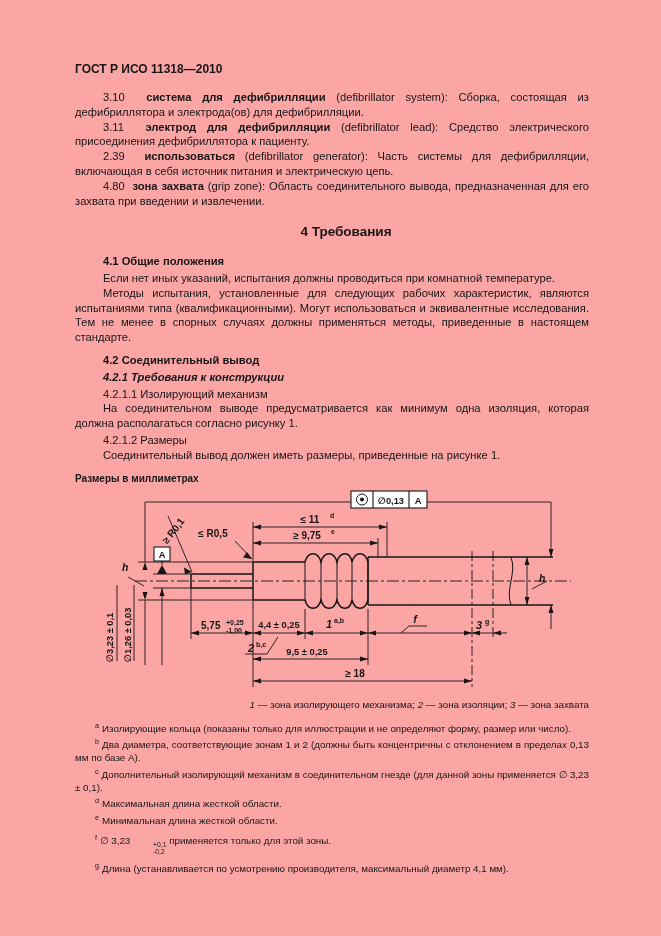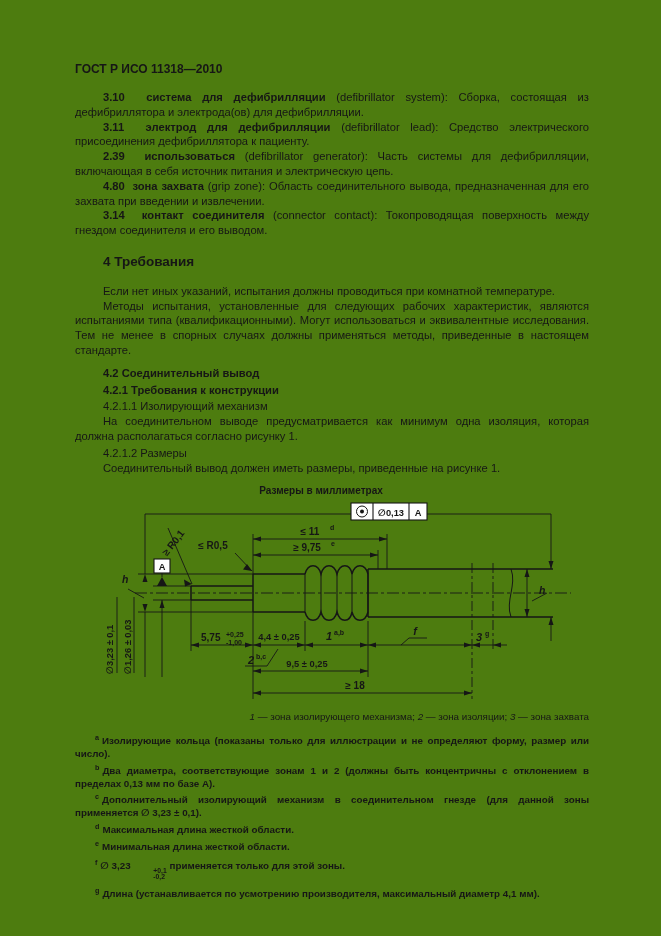--- a/index.html
+++ b/index.html
@@ -1,34 +1,34 @@
 <!DOCTYPE html>
 <html lang="ru"><head>
 <meta charset="utf-8">
 <style>
   html,body{margin:0;padding:0;background:#888;}
   .sheet{
-    width:661px;height:936px;margin:0 auto;background:#4d7c0f;color:#161616;
+    width:661px;height:936px;margin:0 auto;background:#fca5a5;color:#161616;
     font-family:"Liberation Sans","DejaVu Sans",sans-serif;
     box-sizing:border-box;padding:62px 72px 0 75px;position:relative;overflow:hidden;
   }
   .hdr{font-weight:bold;font-size:12px;margin:0 0 14px 0;}
   .body-txt{font-size:11.2px;line-height:14.8px;text-align:justify;}
   p.para{margin:0;text-indent:28px;}
-  .num{font-weight:bold;}
-  h2.s4{font-size:13.5px;margin:17px 0 14px 0;text-indent:28px;font-weight:bold;text-align:left;}
+  .num{font-weight:normal;}
+  h2.s4{font-size:13.5px;margin:17px 0 14px 0;text-indent:28px;font-weight:bold;text-align:center;}
   h3.sub{font-size:11.2px;margin:8px 0 2px 0;text-indent:28px;font-weight:bold;text-align:left;}
   p.plainhead{margin:2px 0 0 0;text-indent:28px;}
-  .units{font-size:10px;font-weight:bold;text-align:center;margin:10px 22px 0 0;}
+  .units{font-size:10px;font-weight:bold;text-align:left;margin:10px 22px 0 0;}
   .figwrap{margin-top:0;}
   svg.draw{display:block;margin-left:20px;}
   .figcap{font-size:9.8px;text-align:right;margin-top:3px;}
   .figcap i{font-style:italic;}
   .fnotes{margin-top:10px;font-size:9.8px;line-height:12.6px;text-align:justify;}
-  p.fn{margin:0 0 1px 0;text-indent:20px;font-weight:bold;}
+  p.fn{margin:0 0 1px 0;text-indent:20px;}
   p.fn.gap{margin-top:4px;}
   sup.fnmark{font-size:7.2px;margin-right:3px;}
   .tolstack{display:inline-flex;flex-direction:column;font-size:6.8px;line-height:6.8px;vertical-align:-3px;text-align:left;}
   
   text{fill:#161616;font-family:"Liberation Sans","DejaVu Sans",sans-serif;}
   .dimt{font-size:10px;font-weight:bold;}
   .dimts{font-size:9.3px;font-weight:bold;}
   .supt{font-size:7px;font-weight:bold;}
   .zonet{font-size:11px;font-weight:bold;font-style:italic;}
   .ht{font-size:10.5px;font-weight:bold;font-style:italic;}
@@ -38,29 +38,29 @@
 
 <div class="sheet">
 
   <p class="hdr">ГОСТ Р ИСО 11318—2010</p>
 
   <div class="body-txt">
     <p class="para"><span class="num">3.10</span>&nbsp; <b>система для дефибрилляции</b><span> (defibrillator system):  Сборка, состоящая из дефибриллятора и электрода(ов) для дефибрилляции.</span></p>
     <p class="para"><span class="num">3.11</span>&nbsp; <b>электрод для дефибрилляции</b><span> (defibrillator lead):  Средство электрического присоединения дефибриллятора к пациенту.</span></p>
     <p class="para"><span class="num">2.39</span>&nbsp; <b>использоваться</b><span> (defibrillator generator):  Часть системы для дефибрилляции, включающая в себя источник питания и электрическую цепь.</span></p>
     <p class="para"><span class="num">4.80</span>&nbsp; <b>зона захвата</b><span> (grip zone):  Область соединительного вывода, предназначенная для его захва­та при введении и извлечении.</span></p>
-    <p class="para"><span class="num">3.14</span>&nbsp; <b>контакт соединителя</b><span> (connector contact):  Токопроводящая поверхность между гнездом сое­динителя и его выводом.</span></p>
 
     <h2 class="s4">4 Требования</h2>
 
+    <h3 class="sub">4.1 Общие положения</h3>
     <p class="para">Если нет иных указаний, испытания должны проводиться при комнатной температуре.</p>
     <p class="para">Методы испытания, установленные для следующих рабочих характеристик, являются испытания­ми типа (квалификационными). Могут использоваться и эквивалентные исследования. Тем не менее в спорных случаях должны применяться методы, приведенные в настоящем стандарте.</p>
 
     <h3 class="sub">4.2 Соединительный вывод</h3>
-    <h3 class="sub" style="margin-top:2px;">4.2.1 Требования к конструкции</h3>
+    <h3 class="sub" style="margin-top:2px;font-style:italic;">4.2.1 Требования к конструкции</h3>
     <p class="plainhead">4.2.1.1 Изолирующий механизм</p>
     <p class="para">На соединительном выводе предусматривается как минимум одна изоляция, которая должна рас­полагаться согласно рисунку 1.</p>
     <p class="plainhead">4.2.1.2 Размеры</p>
     <p class="para">Соединительный вывод должен иметь размеры, приведенные на рисунке 1.</p>
   </div>
 
   <div class="figwrap">
     <div class="units">Размеры в миллиметрах</div>
 
     <svg class="draw" width="480" height="212" viewBox="100 455 480 212" xmlns="http://www.w3.org/2000/svg">

